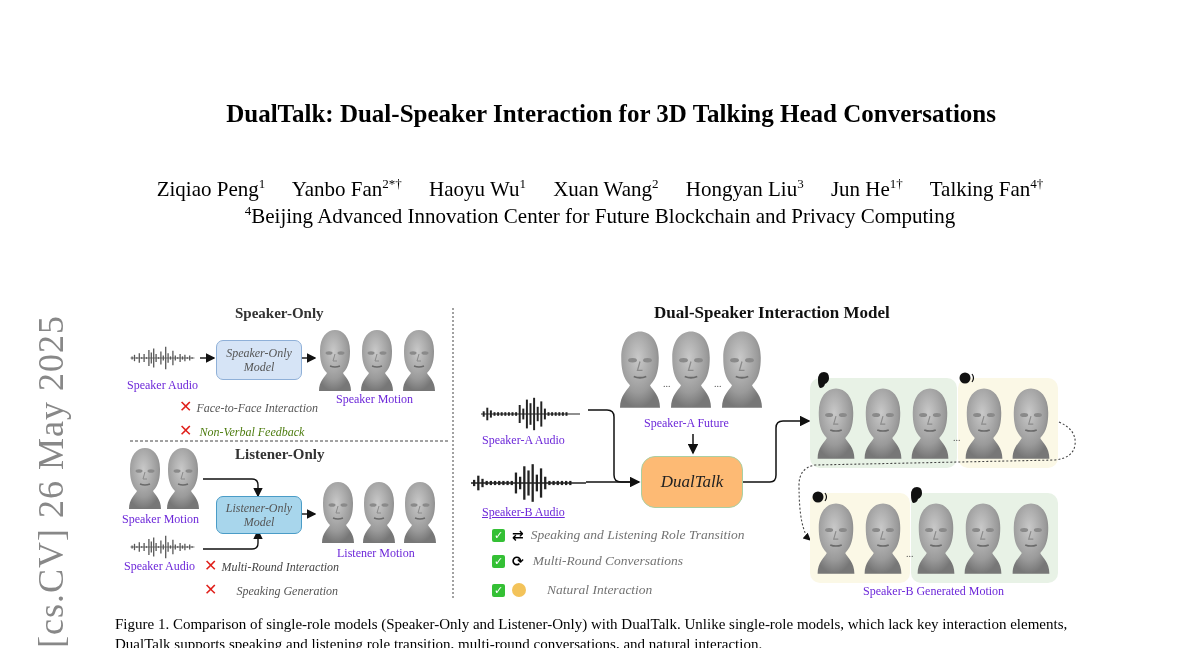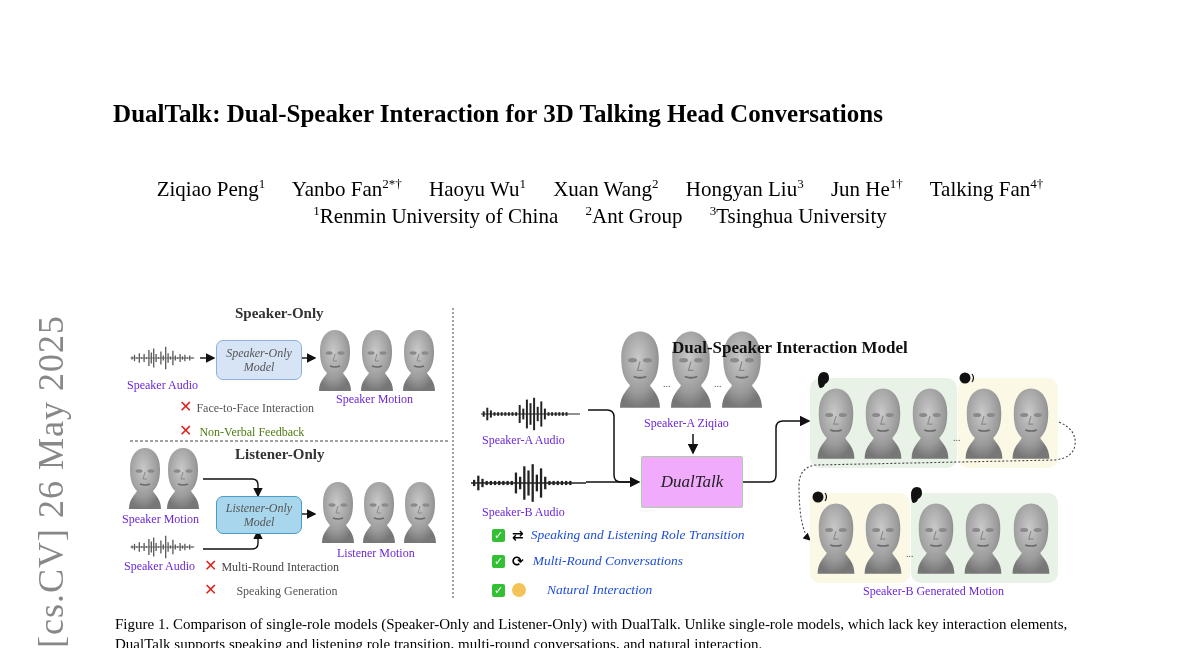--- a/index.html
+++ b/index.html
@@ -1,56 +1,54 @@
 <!DOCTYPE html>
 <html><head>
 <meta charset="utf-8">
 <style>
   html, body { margin: 0; padding: 0; background: #ffffff; }
   body { width: 1200px; height: 648px; overflow: hidden; position: relative; font-family: "Liberation Serif", serif; color: #000; }
   .abs { position: absolute; }
-  .title { left: 0; width: 996px; top: 100px; text-align: center; font-weight: bold; font-size: 25px; }
+  .title { left: 0; width: 996px; top: 100px; text-align: right; font-weight: bold; font-size: 25px; }
   .authors { left: 0; width: 1200px; top: 176px; text-align: center; font-size: 21px; line-height: 27px; }
   .authors sup { font-size: 13px; vertical-align: 8px; line-height: 0; }
   .authors .gap { display: inline-block; width: 22px; }
   .side { left: 30px; top: 648px; transform-origin: left top; transform: rotate(-90deg); font-size: 36px; color: #888; white-space: nowrap; letter-spacing: 1px; }
   .caption { left: 115px; top: 614px; width: 980px; font-size: 15px; line-height: 20px; }
   .fig { left: 115px; top: 300px; width: 970px; height: 305px; }
   .lbl { font-family: "Liberation Serif", serif; font-size: 12px; color: #6d28d9; white-space: nowrap; }
-  .it { }
+  .it { font-style: italic; }
   .hdr { font-weight: bold; font-size: 15px; color: #333; }
   .hdr-main { font-weight: bold; font-size: 17px; color: #111; }
   .box { border-radius: 7px; display: flex; align-items: center; justify-content: center; text-align: center; font-style: italic; font-size: 12px; line-height: 14px; color: #555; }
   .box-so { background: #d6e4f6; border: 1.5px solid #8fb0d8; }
   .box-lo { background: #a8d6ec; border: 1.5px solid #4a9cc7; }
-  .box-dt { background: #f0abfc; border: 1.5px solid #a9cfa2; color: #222; font-size: 17px; border-radius: 2px; }
+  .box-dt { background: #fdba74; border: 1.5px solid #a9cfa2; color: #222; font-size: 17px; border-radius: 14px; }
   .cross { color: #e0201b; font-weight: bold; font-size: 16px; font-family: "DejaVu Sans", sans-serif; }
   .check { width: 13px; height: 13px; background: #34c035; border-radius: 2px; color: #fff; font-size: 11px; line-height: 13px; text-align: center; font-family: "DejaVu Sans", sans-serif; }
-  .feat { font-style: italic; font-size: 13.5px; color: #1d4ed8; }
+  .feat { font-style: italic; font-size: 13.5px; color: #737373; }
   .dots { font-size: 10px; color: #555; }
 </style>
 </head>
 <body>
 
 <div class="abs title">DualTalk: Dual-Speaker Interaction for 3D Talking Head Conversations</div>
 
 <div class="abs authors">
   <div>
     <span><span>Ziqiao Peng</span><sup>1</sup></span><span class="gap"></span>
     <span><span>Yanbo Fan</span><sup>2*†</sup></span><span class="gap"></span>
     <span><span>Haoyu Wu</span><sup>1</sup></span><span class="gap"></span>
     <span><span>Xuan Wang</span><sup>2</sup></span><span class="gap"></span>
     <span><span>Hongyan Liu</span><sup>3</sup></span><span class="gap"></span>
     <span><span>Jun He</span><sup>1†</sup></span><span class="gap"></span>
     <span><span>Talking Fan</span><sup>4†</sup></span>
   </div>
   <div>
-    <span><sup>1</sup><span>Renmin University of China</span></span><span class="gap"></span>
-    <span><sup>2</sup><span>Ant Group</span></span><span class="gap"></span>
-    <span><sup>3</sup><span>Tsinghua University</span></span>
+    <span><sup>4</sup><span>Beijing Advanced Innovation Center for Future Blockchain and Privacy Computing</span></span>
   </div>
 </div>
 
 <div class="abs side">[cs.CV]  26 May 2025</div>
 
 <div class="abs fig">
   <svg class="abs" style="left:0;top:0" width="970" height="305">
     <defs>
       <marker id="ah" markerWidth="7" markerHeight="7" refX="6" refY="3.5" orient="auto">
           <path d="M0,0 L7,3.5 L0,7 z" fill="#111"></path>
@@ -228,26 +226,26 @@
   <div class="abs lbl" style="left:222px;top:246px;">Listener Motion</div>
   <div class="abs" style="left:89px;top:256px;">
     <span class="cross">✕</span>
     <span class="lbl it" style="color:#444">Multi-Round Interaction</span>
   </div>
   <div class="abs" style="left:89px;top:280px;">
     <span class="cross">✕</span>
     <span class="lbl it" style="color:#555;margin-left:15px">Speaking Generation</span>
   </div>
 
-  <div class="abs hdr-main" style="left:557px;top:3px;margin-top:35px;">Dual-Speaker Interaction Model</div>
+  <div class="abs hdr-main" style="left:539px;top:3px;">Dual-Speaker Interaction Model</div>
   <div class="abs dots" style="left:548px;top:78px;">...</div>
   <div class="abs dots" style="left:599px;top:78px;">...</div>
-  <div class="abs lbl" style="left:529px;top:116px;">Speaker-A Ziqiao</div>
+  <div class="abs lbl" style="left:529px;top:116px;">Speaker-A Future</div>
   <div class="abs lbl" style="left:367px;top:133px;">Speaker-A  Audio</div>
-  <div class="abs lbl" style="left:367px;top:205px;">Speaker-B  Audio</div>
+  <div class="abs lbl" style="left:367px;top:205px;text-decoration:underline;">Speaker-B  Audio</div>
   <div class="abs box box-dt" style="left:526px;top:156px;width:100px;height:50px;">DualTalk</div>
   <div class="abs dots" style="left:838px;top:132px;">...</div>
   <div class="abs dots" style="left:791px;top:248px;">...</div>
   <div class="abs lbl" style="left:748px;top:284px;">Speaker-B Generated Motion</div>
 
   <div class="abs" style="left:377px;top:227px;display:flex;align-items:center;gap:7px;">
     <div class="check">✓</div>
     <span style="font-family:'DejaVu Sans',sans-serif;font-size:14px;font-weight:bold;">⇄</span>
     <span class="feat">Speaking and Listening Role Transition</span>
   </div>

